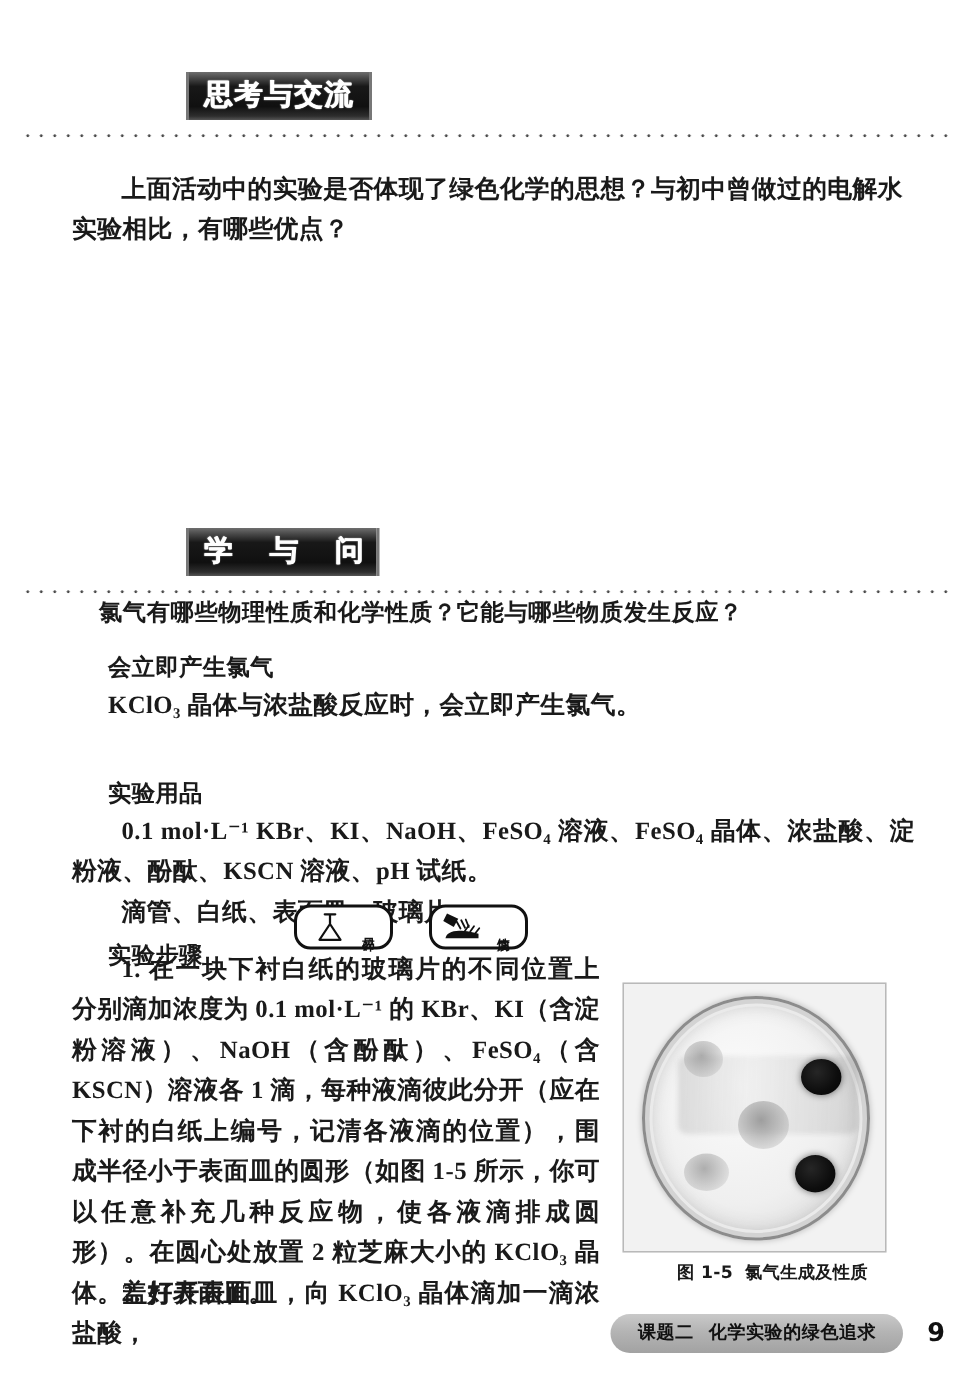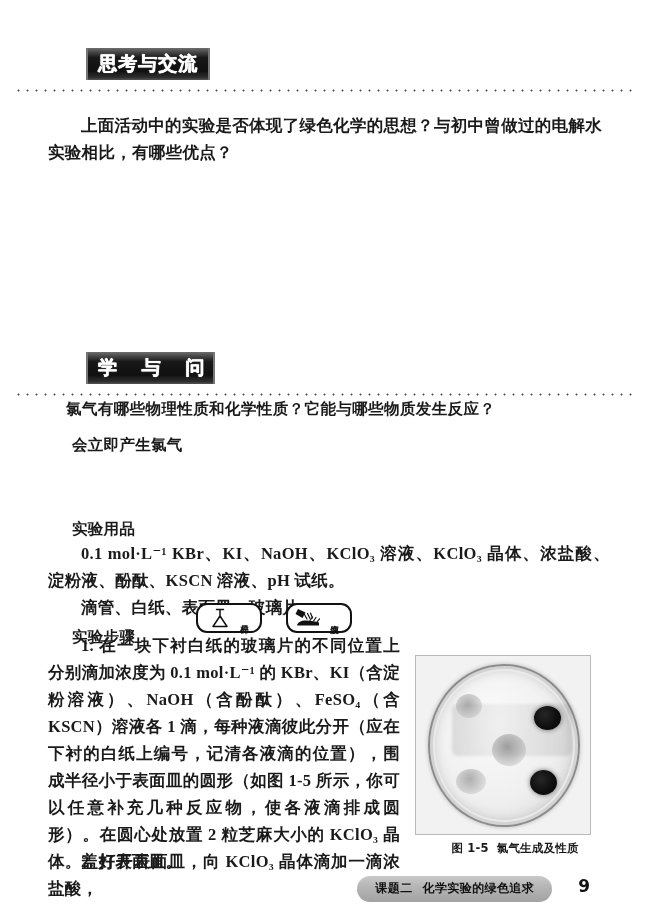--- a/index.html
+++ b/index.html
@@ -15,21 +15,21 @@
     overflow: hidden;
   }
 
   .page {
     position: absolute;
     inset: 0;
     padding: 0;
   }
 
   
-  .banner-wrap { padding-left: 86px; }
+  .banner-wrap { padding-left: 86px; margin-left: 38px; }
   .banner {
     display: inline-block;
     background: linear-gradient(to bottom,
                 #6e6e6e 0%, #4a4a4a 12%, #181818 30%,
                 #101010 72%, #2e2e2e 92%, #555 100%);
     border-left: 2px solid #777;
     border-right: 2px solid #777;
     color: #ffffff;
     font-family: "DejaVu Sans", "Liberation Sans", sans-serif;
     font-weight: bold;
@@ -193,23 +193,22 @@
     font-size: 11.5px;
     color: #1a1a1a;
     letter-spacing: 0.2px;
   }
   .fig-cap .cgap { display:inline-block; width: 8px; }
 
   
   .footer {
     position: absolute;
     left: 0; right: 0; bottom: 22px;
-    display: flex; align-items: flex-start; justify-content: flex-end;
-    padding-right: 60px;
-    gap: 10px;
+    display: flex; align-items: center; justify-content: flex-end;
+    padding-right: 20px;
   }
   .footer-pill {
     background: linear-gradient(to bottom, #c9c9c9 0%, #b4b4b4 45%, #a2a2a2 100%);
     color: #111;
     border-radius: 13px;
     padding: 4px 18px 5px 18px;
     font-family: "DejaVu Sans", "Liberation Sans", sans-serif;
     font-weight: bold;
     font-size: 12px;
     letter-spacing: 0.4px;
@@ -246,25 +245,26 @@
     <span class="banner spaced">学 与 问</span>
   </div>
   <div class="abs dotline" style="left:0; right:0; top:386px;"></div>
 
   <div class="abs col" style="left:0; right:0; top:396px;">
     <p class="qa-para" style="padding-left:18px;">氯气有哪些物理性质和化学性质？它能与哪些物质发生反应？</p>
   </div>
 
   <div class="abs" style="left:48px; right:40px; top:435px;">
     <p class="sub-head">会立即产生氯气</p>
+    <p class="body-line">KClO₃ 晶体与浓盐酸反应时，会立即产生氯气。</p>
   </div>
 
   <div class="abs" style="left:48px; right:40px; top:519px;">
     <p class="sub-head">实验用品</p>
-    <p class="para indent">0.1 mol·L⁻¹ KBr、KI、NaOH、KClO₃ 溶液、KClO₃ 晶体、浓盐酸、淀粉液、酚酞、KSCN 溶液、pH 试纸。</p>
+    <p class="para indent">0.1 mol·L⁻¹ KBr、KI、NaOH、FeSO₄ 溶液、FeSO₄ 晶体、浓盐酸、淀粉液、酚酞、KSCN 溶液、pH 试纸。</p>
     <p class="para indent">滴管、白纸、表面皿、玻璃片。</p>
   </div>
 
   <div class="abs" style="left:48px; top:627px;">
     <p class="sub-head" style="padding-left:24px;">实验步骤</p>
   </div>
 
   <div class="safety-row">
     <div class="safety-badge">
       <svg class="glyph" viewBox="0 0 36 24">

